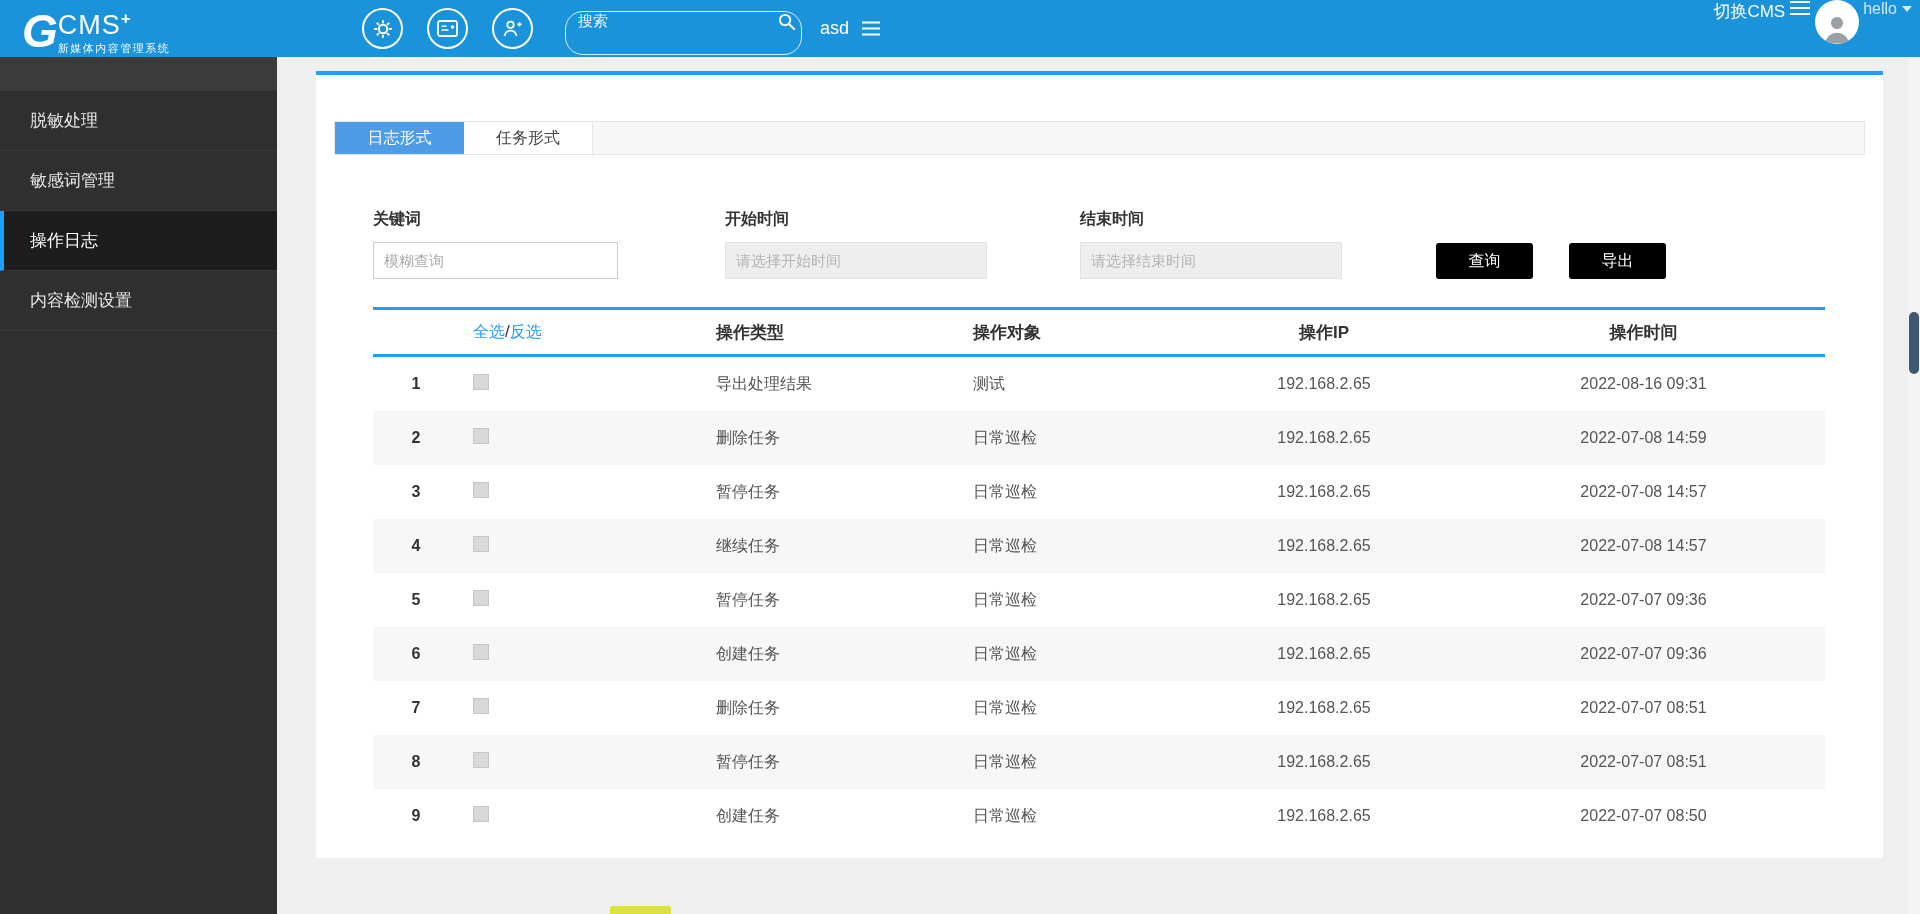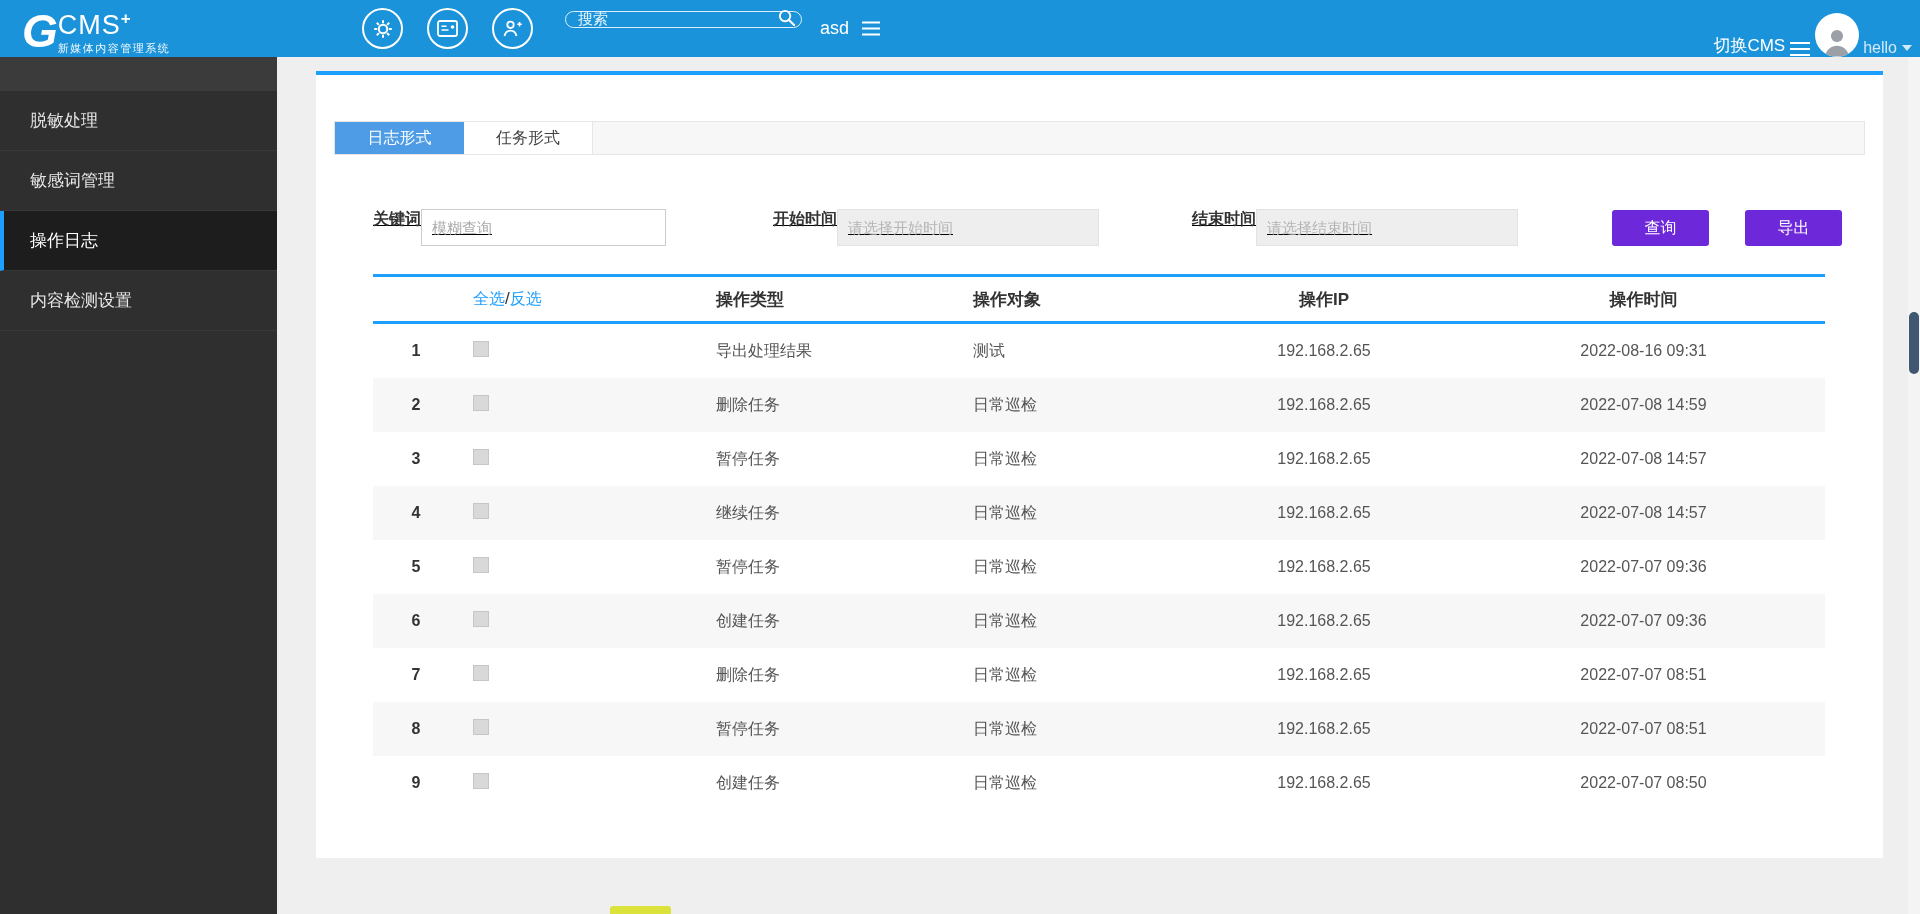--- a/index.html
+++ b/index.html
@@ -10,26 +10,26 @@
   .logo { position:absolute; left:22px; top:5px; display:flex; align-items:center; cursor:pointer; }
   .logo-g { font-size:46px; font-weight:bold; font-style:italic; color:#fff; line-height:46px; letter-spacing:-2px; }
   .logo-col { margin-left:2px; }
   .logo-cms { font-size:27px; color:#fff; font-weight:300; letter-spacing:1px; line-height:27px; }
   .logo-plus { font-size:17px; font-weight:bold; vertical-align:super; }
   .logo-sub { font-size:11px; color:rgba(255,255,255,.95); letter-spacing:1.5px; margin-top:2px;text-align:center; }
 
   .top-icons { position:absolute; left:362px; top:8px; display:flex; gap:24px; }
   .circle-btn { width:41px; height:41px; border-radius:50%; border:2px solid #fff; background:transparent; display:flex; align-items:center; justify-content:center; cursor:pointer; }
 
-  .search-pill { position:absolute; left:565px; top:11px; width:237px; height:17px; border:1px solid rgba(255,255,255,.85); border-radius:18px; display:flex; align-items:flex-end; padding:0 12px; }
+  .search-pill { position:absolute; left:565px; top:11px; width:237px; height:44px; border:1px solid rgba(255,255,255,.85); border-radius:18px; display:flex; align-items:flex-start; padding:0 12px; }
   .search-pill input { flex:1; background:transparent; border:none; outline:none; color:#fff; font-size:15px; }
   .search-pill input::placeholder { color:rgba(255,255,255,.9); }
 
   .user-asd { position:absolute; left:820px; top:0; height:57px; display:flex; align-items:center; gap:12px; color:#fff; font-size:18px; }
-  .top-right { position:absolute; right:8px; top:0; height:57px; display:flex; align-items:flex-end; gap:4px; }
+  .top-right { position:absolute; right:8px; top:0; height:57px; display:flex; align-items:flex-start; gap:4px; }
   .switch { color:#fff; font-size:17px; cursor:pointer; }
   .avatar { width:44px; height:44px; border-radius:50%; background:#fff; display:flex; align-items:flex-end; justify-content:center; overflow:hidden; cursor:pointer; }
   .hello { color:rgba(255,255,255,.8); font-size:16px; display:flex; align-items:center; gap:5px; cursor:pointer; }
   .caret { width:0; height:0; border-left:5px solid transparent; border-right:5px solid transparent; border-top:6px solid rgba(255,255,255,.8); display:inline-block; }
   .icon-btn { background:transparent; border:none; cursor:pointer; display:flex; align-items:center; }
 
   
   .sidebar { position:fixed; top:57px; left:0; width:277px; bottom:0; background:#2f2f2f; z-index:10; }
   .sidebar-band { height:34px; background:#3b3b3b; }
   .side-item { height:60px; display:flex; align-items:center; padding-left:30px; color:#e8e8e8; font-size:17px; border-bottom:1px solid #383838; cursor:pointer; }
@@ -46,30 +46,30 @@
 
   .card { background:#fff; width:1567px; height:783px; padding:46px 18px 0 18px; overflow:hidden; }
 
   .tabs { display:flex; height:34px; border:1px solid #e6e6e6; background:#f7f7f7; }
   .tab { width:129px; height:100%; display:flex; align-items:center; justify-content:center; font-size:16px; cursor:pointer; }
   .tab.active { background:#4d9ce5; color:#fff; }
   .tab.inactive { background:#fff; color:#444; border-right:1px solid #e6e6e6; }
   .tab-rest { flex:1; background:#f7f7f7; }
 
   .filters { display:flex; align-items:flex-end; margin-top:54px; }
-  .fgroup { display:flex; flex-direction:row;text-decoration:underline; }
+  .fgroup { display:flex; flex-direction:column; }
   .fgroup label { font-size:16px; font-weight:bold; color:#333; margin-bottom:12px; }
   .inp { height:37px; border:1px solid #ccc; padding:0 10px; font-size:15px; outline:none; background:#fff; color:#333; }
   .inp::placeholder { color:#aaa; }
   .inp.gray { background:#eee; border:1px solid #e3e3e3; }
   .inp.gray::placeholder { color:#b5b5b5; }
   .g1 { margin-left:39px; } .g1 .inp { width:245px; }
   .g2 { margin-left:107px; } .g2 .inp { width:262px; }
   .g3 { margin-left:93px; } .g3 .inp { width:262px; }
-  .btn { height:36px; width:97px; border:none; border-radius:3px; background:#6d28d9; color:#fff; font-size:16px; cursor:pointer; }
+  .btn { height:36px; width:97px; border:none; border-radius:3px; background:#000000; color:#fff; font-size:16px; cursor:pointer; }
   .btn.query { margin-left:94px; }
   .btn.export { margin-left:36px; }
 
   
   .table { margin:28px 0 0 39px; width:1452px; }
   .t-head { display:flex; align-items:center; height:50px; border-top:3px solid #1E9FFF; border-bottom:3px solid #1E9FFF; font-size:17px; font-weight:bold; color:#333; background:#fff; }
   .t-row { display:flex; align-items:center; height:54px; font-size:16px; color:#555; background:#fff; }
   .t-row.alt { background:#f7f7f7; }
   .c1 { width:86px; text-align:center; color:#333; font-weight:600; }
   .c2 { width:257px; padding-left:14px; }

